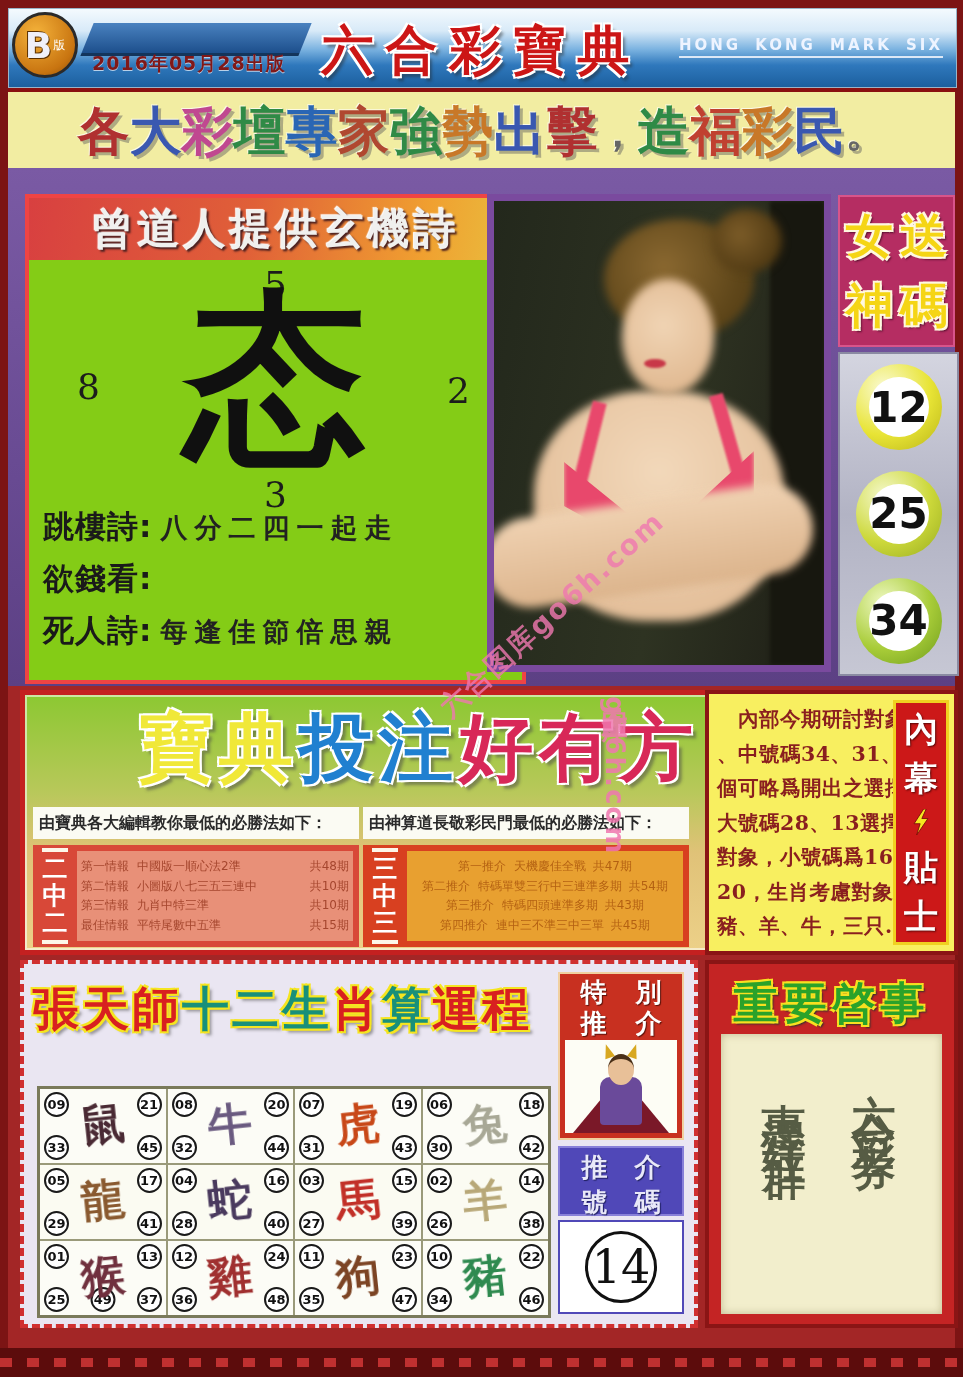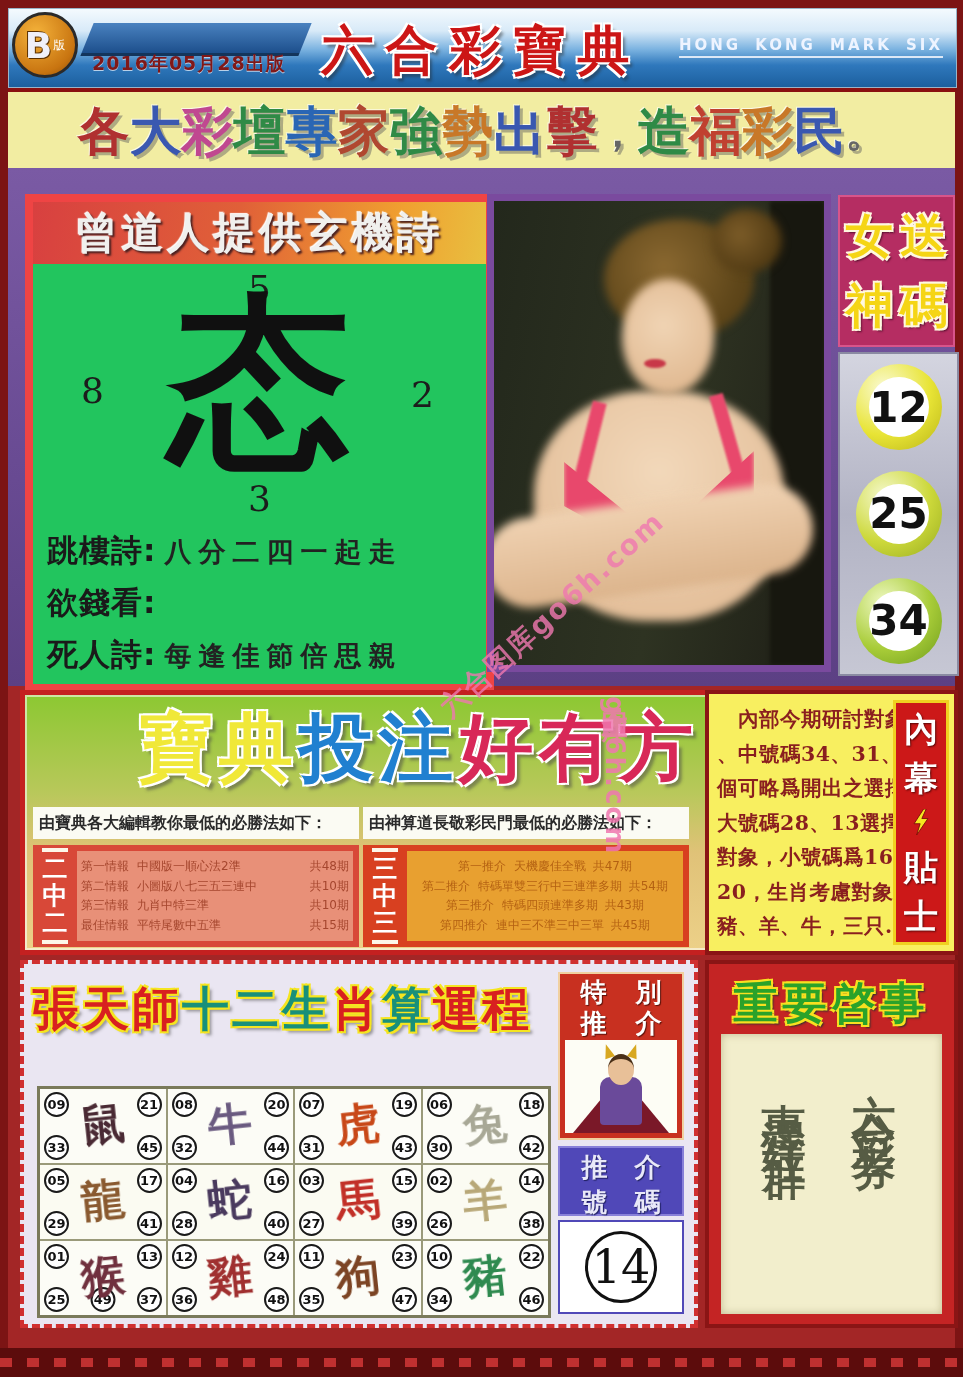--- a/index.html
+++ b/index.html
@@ -39,34 +39,34 @@
   .banner span:nth-child(9){color:#3a58b0}.banner span:nth-child(10){color:#b03030}
   .banner span:nth-child(11){color:#666;font-size:40px}.banner span:nth-child(12){color:#2f8a46}
   .banner span:nth-child(13){color:#c04030}.banner span:nth-child(14){color:#c87828}
   .banner span:nth-child(15){color:#3a58b0}.banner span:nth-child(16){color:#666;font-size:40px}
 
   .purple-bg{left:8px;top:168px;width:947px;height:518px;
     background:linear-gradient(180deg,#7a5aa4 0%,#684a92 60%,#5c4084 100%);}
   .red-bg{left:8px;top:686px;width:947px;height:662px;background:#a32626;}
 
   
-  .mystic{left:25px;top:194px;width:453px;height:482px;background:#22c55e;border:8px solid #ef4444;}
+  .mystic{left:25px;top:194px;width:453px;height:482px;background:#84cc16;border:4px solid #ef4444;padding-left:40px;}
   .mystic-head{left:0;top:0;width:100%;height:62px;
     background:linear-gradient(100deg,#d84040 0%,#e06038 45%,#f0a030 80%,#e8c040 100%);
     display:flex;align-items:center;justify-content:center;}
   .mystic-head span{font-family:"DejaVu Serif",serif;font-size:42px;font-weight:bold;color:#f0f0ee;
     letter-spacing:4px;text-shadow:2px 2px 2px #4a2020,-1px -1px 1px #fff;}
   .mnum{font-family:"DejaVu Serif",serif;font-size:36px;color:#1c1c1c;}
   .mnum.top{left:0;right:0;top:66px;text-align:center;}
   .mnum.left{left:48px;top:168px;}
   .mnum.right{right:52px;top:172px;}
   .mnum.bottom{left:0;right:0;top:276px;text-align:center;}
   .big-char{left:0;right:0;top:84px;text-align:center;font-family:"DejaVu Serif",serif;
     font-size:182px;line-height:1.05;font-weight:600;color:#101010;}
-  .poems{left:14px;top:328px;width:424px;}
+  .poems{left:14px;top:308px;width:424px;}
   .poem-row{display:flex;align-items:baseline;height:52px;}
   .poem-label{font-size:31px;font-weight:bold;color:#1a1a1a;letter-spacing:1px;}
   .poem-text{font-family:"DejaVu Serif",serif;font-size:27px;color:#222;margin-left:8px;letter-spacing:7px;
     font-weight:600;}
 
   
   .photo{left:487px;top:194px;width:344px;height:478px;border:7px solid #7a4a9e;box-sizing:border-box;
     background:linear-gradient(100deg,#23281c 0%,#2e3322 55%,#1e1e16 100%);overflow:hidden;}
   .ph{position:absolute;filter:blur(4px);}
   .ph-pillar{right:0;top:0;width:54px;height:100%;background:#17170f;filter:blur(2px);}

